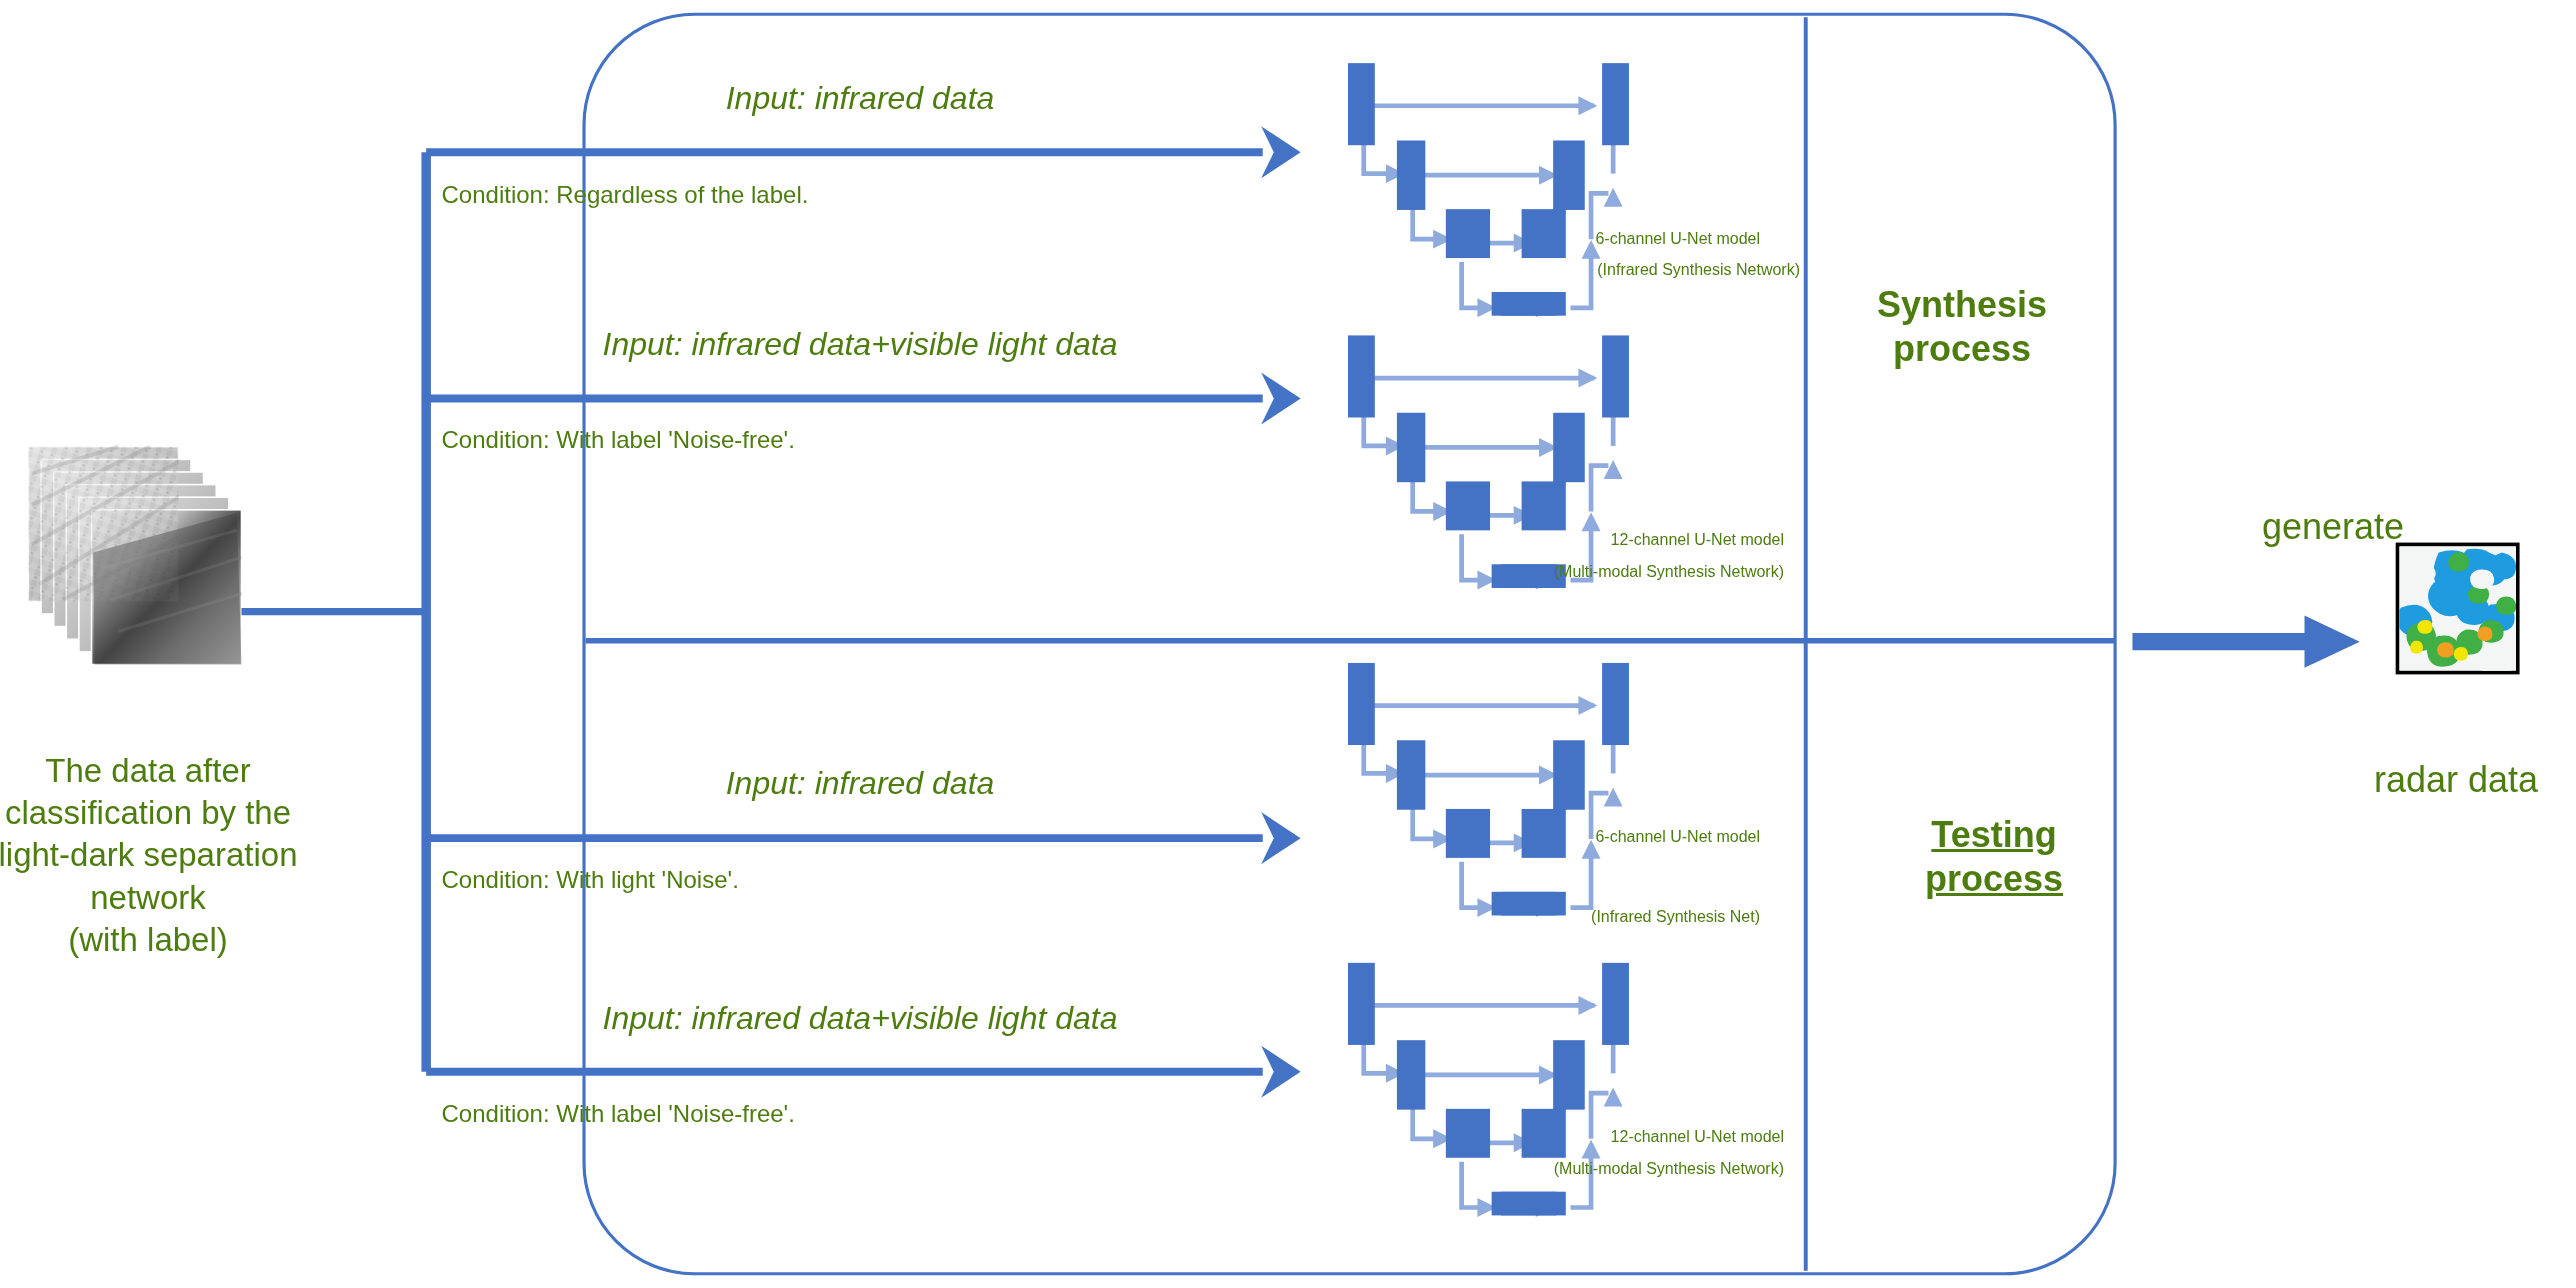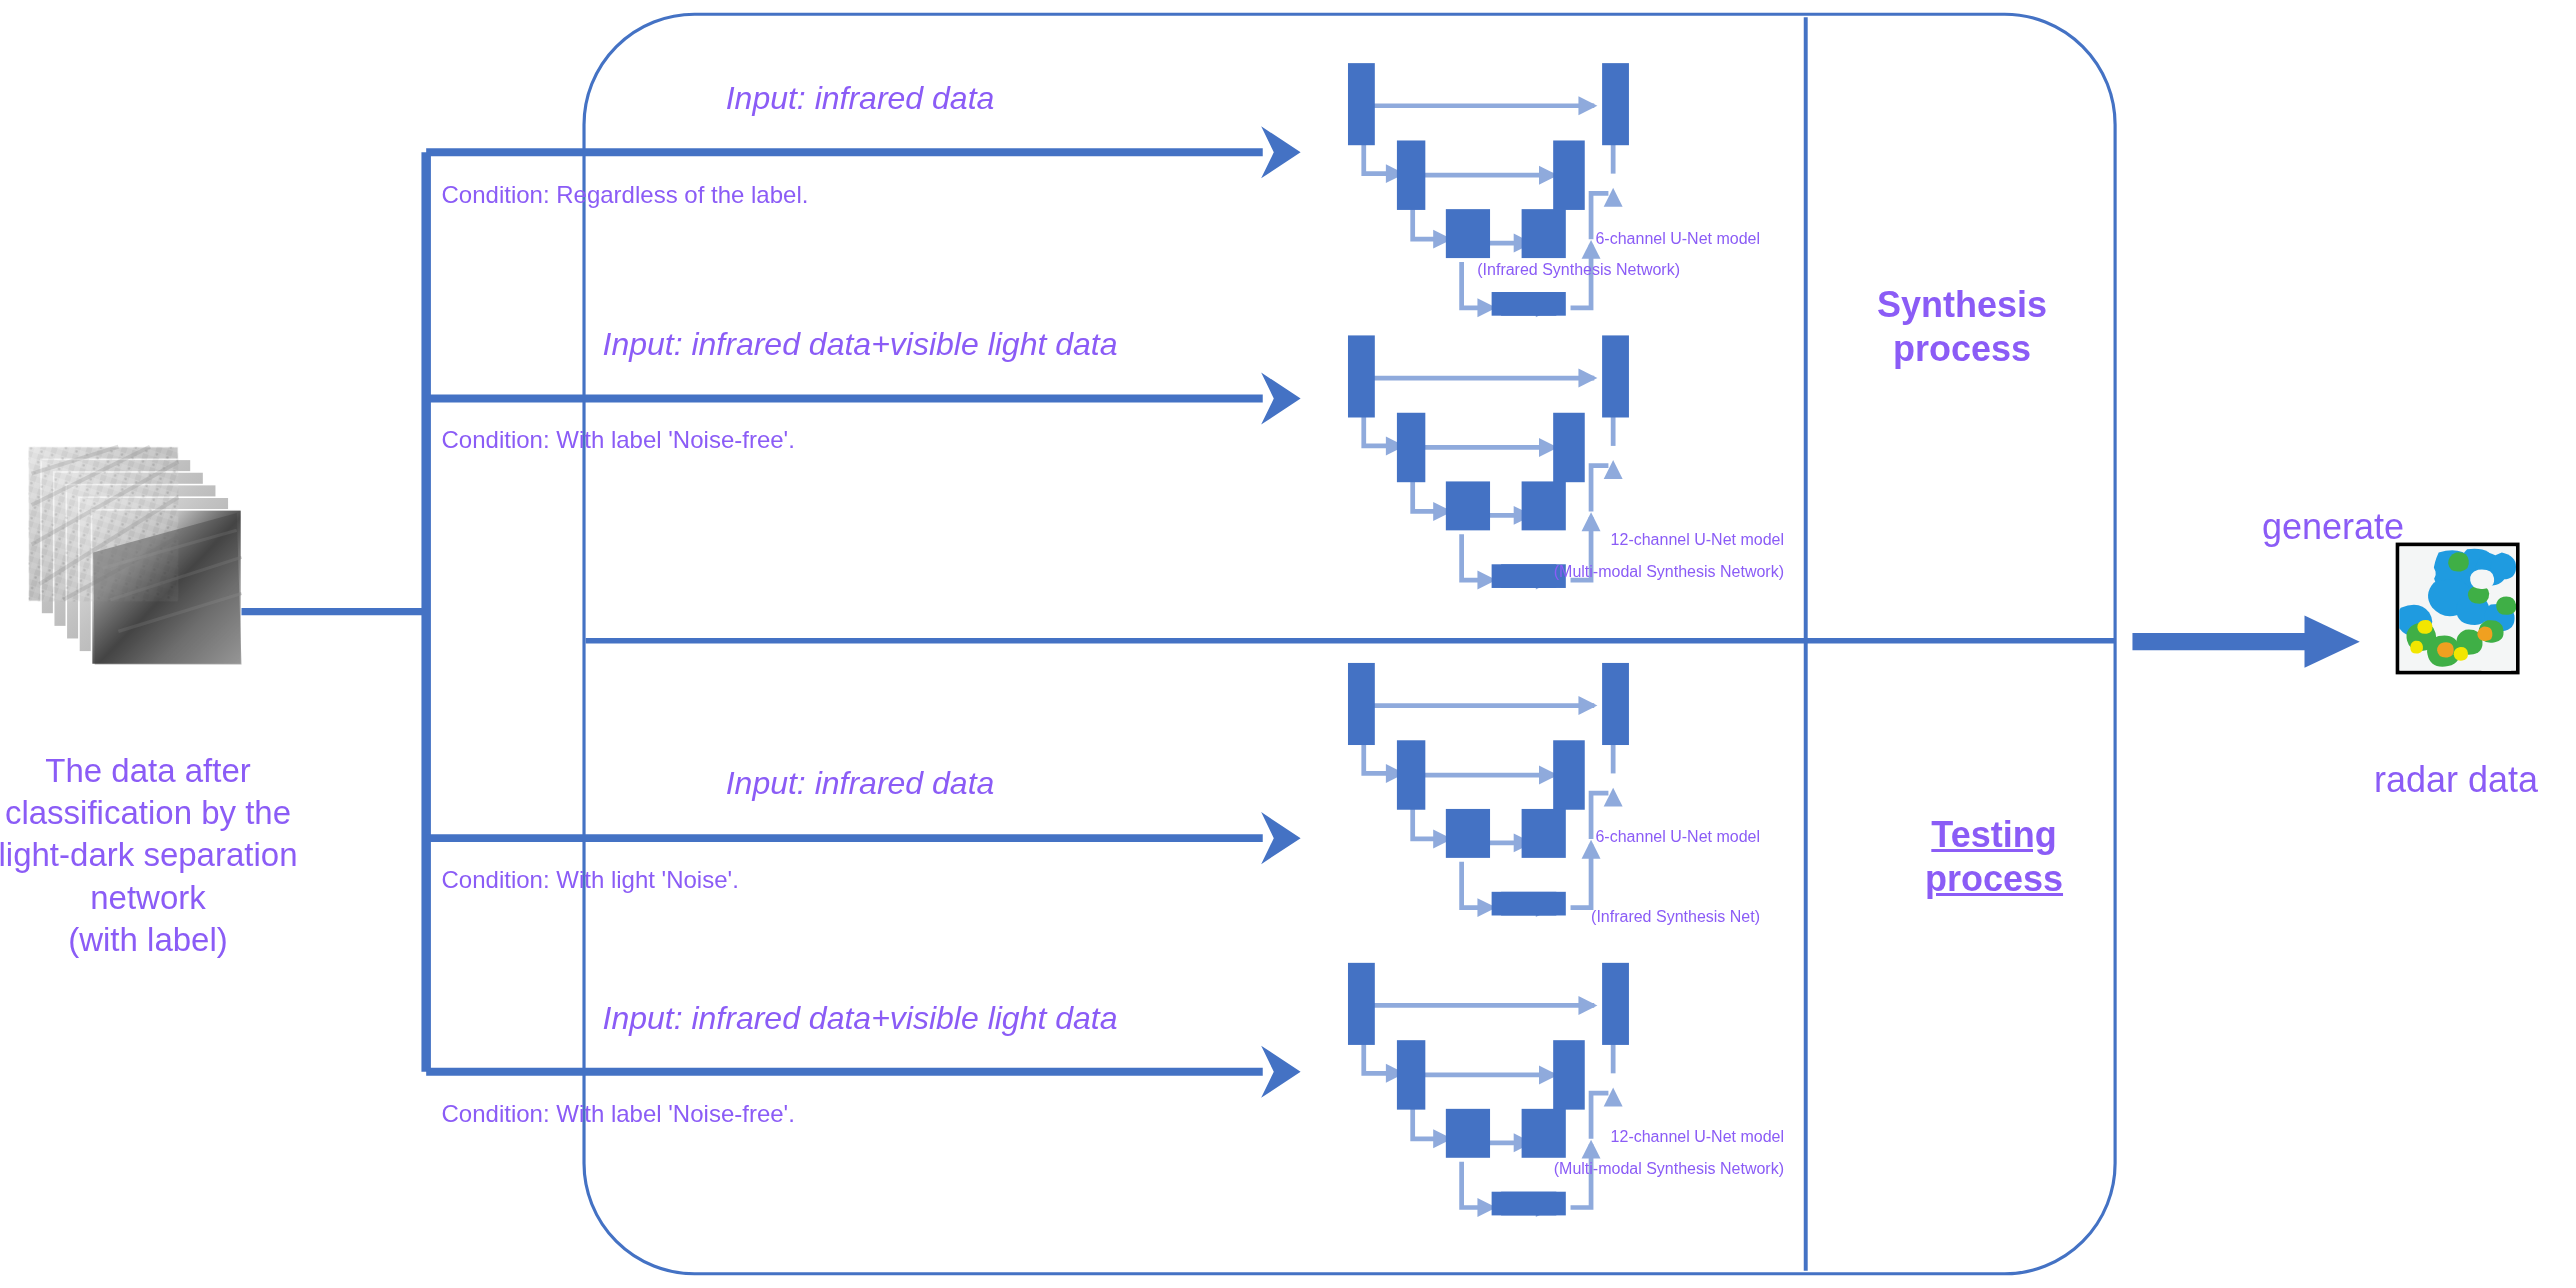--- a/index.html
+++ b/index.html
@@ -21,21 +21,21 @@
     height: 1288px;
   }
   svg.layer {
     position: absolute;
     left: 0; top: 0;
     width: 2576px;
     height: 1288px;
   }
   .txt {
     position: absolute;
-    color: #8b5cf6;
+    color: #4d7c0f;
     line-height: 1.22;
     white-space: pre;
   }
   .arrow-label {
     font-size: 32px;
     font-style: italic;
     font-weight: 400;
     text-align: center;
   }
   .cond-label {
@@ -335,21 +335,21 @@
 
   <div class="txt source-caption center-x" style="left:148px; top:750px; width:363px;">The data after
 classification by the
 light-dark separation
 network
 (with label)</div>
 
   <div class="txt arrow-label center-x" style="left:860px; top:79px; width:758px;">Input: infrared data</div>
   <div class="txt cond-label center-x" style="left:860px; top:180px; width:837px;">Condition: Regardless of the label.</div>
   <div class="txt model-caption center-x" style="left:1484px; top:229px; width:552px;">6-channel U-Net model</div>
-  <div class="txt model-caption center-x" style="left:1404px; top:260px; width:552px;">(Infrared Synthesis Network)</div>
+  <div class="txt model-caption center-x" style="left:1524px; top:260px; width:552px;">(Infrared Synthesis Network)</div>
 
   <div class="txt arrow-label center-x" style="left:860px; top:325px; width:837px;">Input: infrared data+visible light data</div>
   <div class="txt cond-label center-x" style="left:860px; top:425px; width:837px;">Condition: With label 'Noise-free'.</div>
   <div class="txt model-caption center-x" style="left:1484px; top:530px; width:600px;">12-channel U-Net model</div>
   <div class="txt model-caption center-x" style="left:1484px; top:562px; width:600px;">(Multi-modal Synthesis Network)</div>
 
   <div class="txt arrow-label center-x" style="left:860px; top:764px; width:758px;">Input: infrared data</div>
   <div class="txt cond-label center-x" style="left:860px; top:865px; width:837px;">Condition: With light 'Noise'.</div>
   <div class="txt model-caption center-x" style="left:1484px; top:827px; width:552px;">6-channel U-Net model</div>
   <div class="txt model-caption center-x" style="left:1484px; top:859px; width:552px;margin-top:48px;">(Infrared Synthesis Net)</div>

